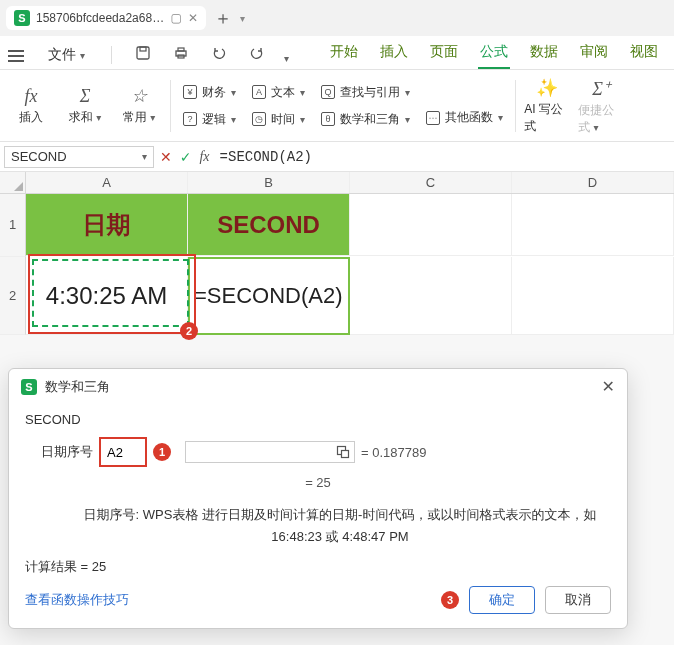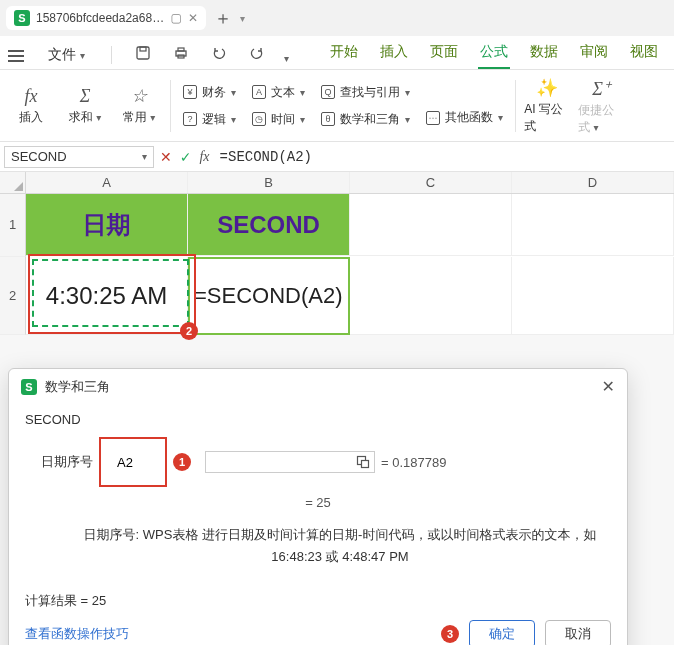--- a/index.html
+++ b/index.html
@@ -45,47 +45,47 @@
 
   .grid { position: relative; background: #fff; }
   .col-headers { display: flex; height: 22px; border-bottom: 1px solid #d8d8d8; }
   .corner { width: 28px; border-right: 1px solid #d8d8d8; background: #f5f5f5; position: relative; }
   .corner::after { content: ''; position: absolute; right: 2px; bottom: 2px; width: 0; height: 0; border-style: solid; border-width: 0 0 9px 9px; border-color: transparent transparent #b3b3b3 transparent; }
   .col-h { flex: 0 0 162px; text-align: center; font-size: 13px; color: #555; border-right: 1px solid #eee; background: #f5f5f5; line-height: 22px; }
   .rows { }
   .row { display: flex; }
   .row-h { width: 28px; text-align: center; font-size: 13px; color: #555; border-right: 1px solid #d8d8d8; border-bottom: 1px solid #eee; background: #f5f5f5; line-height: 62px; }
   .cell { flex: 0 0 162px; height: 62px; border-right: 1px solid #eee; border-bottom: 1px solid #eee; display: flex; align-items: center; justify-content: center; font-size: 22px; position: relative; }
-  .hdr-cell { background: #7ac143; color: #4c1d95; font-weight: bold; font-size: 24px; }
+  .hdr-cell { background: #7ac143; color: #7f1d1d; font-weight: bold; font-size: 24px; }
   .row2 .row-h, .row2 .cell { height: 78px; line-height: 78px; }
   .cell.a2 { font-size: 24px; color: #222; }
   .cell.b2 { font-size: 22px; color: #222; justify-content: flex-start; padding-left: 4px; border: 2px solid #7ac143; }
 
   .red-box { position: absolute; border: 2px solid #d93a2b; pointer-events: none; }
   .red-box.a2box { left: 28px; top: 82px; width: 168px; height: 80px; }
   .dash-box { position: absolute; border: 2px dashed #1ca653; left: 32px; top: 87px; width: 157px; height: 68px; pointer-events: none; }
   .circle-badge { position: absolute; width: 18px; height: 18px; border-radius: 50%; background: #d93a2b; color: #fff; font-size: 11px; display: flex; align-items: center; justify-content: center; font-weight: bold; pointer-events: none; }
 
   .dialog { position: absolute; left: 8px; top: 368px; width: 620px; background: #fff; border: 1px solid #ccc; border-radius: 6px; box-shadow: 0 6px 24px rgba(0,0,0,0.15); padding-bottom: 14px; }
   .dlg-title { display: flex; align-items: center; gap: 8px; padding: 8px 12px; font-size: 13px; color: #333; }
   .dlg-title .badge2 { width: 16px; height: 16px; background: #1ca653; border-radius: 3px; color: #fff; font-size: 11px; display: flex; align-items: center; justify-content: center; font-weight: bold; }
   .dlg-close { margin-left: auto; font-size: 16px; color: #555; }
   .dlg-body { padding: 4px 16px; font-size: 13px; color: #333; }
   .fn-name { margin: 4px 0 10px; }
   .arg-row { display: flex; align-items: center; gap: 6px; margin-bottom: 8px; }
   .arg-label { width: 68px; text-align: right; }
-  .arg-input-wrap { border: 2px solid #d93a2b; padding: 12px; }
+  .arg-input-wrap { border: 2px solid #d93a2b; padding: 2px; }
   .arg-input { width: 40px; height: 22px; font-size: 13px; padding: 0 4px; border: none; outline: none; }
   .arg-field { width: 170px; height: 22px; border: 1px solid #ccc; margin-left: 8px; display: flex; align-items: center; justify-content: flex-end; padding: 0 4px; }
   .arg-field svg { display: block; }
   .arg-eval { color: #555; }
   .center-eval { text-align: center; margin: 6px 0 10px; color: #555; }
   .desc { margin: 8px 0; line-height: 1.6; }
   .desc-sub { padding: 4px 0 8px 44px; line-height: 1.7; text-align: center; }
-  .result-line { margin-top: 16px; }
+  .result-line { margin-top: 2px; }
   .dlg-footer { display: flex; align-items: center; padding: 6px 16px 0; }
   .link { color: #2f6fd0; font-size: 13px; }
   .btns { margin-left: auto; display: flex; gap: 10px; align-items: center; }
   .btn { min-width: 66px; height: 28px; border: 1px solid #bbb; border-radius: 4px; background: #fff; font-size: 13px; display: flex; align-items: center; justify-content: center; }
   .btn.primary { border-color: #2f6fd0; color: #2f6fd0; }
 </style>
 </head>
 <body>
 
 <div class="titlebar">

